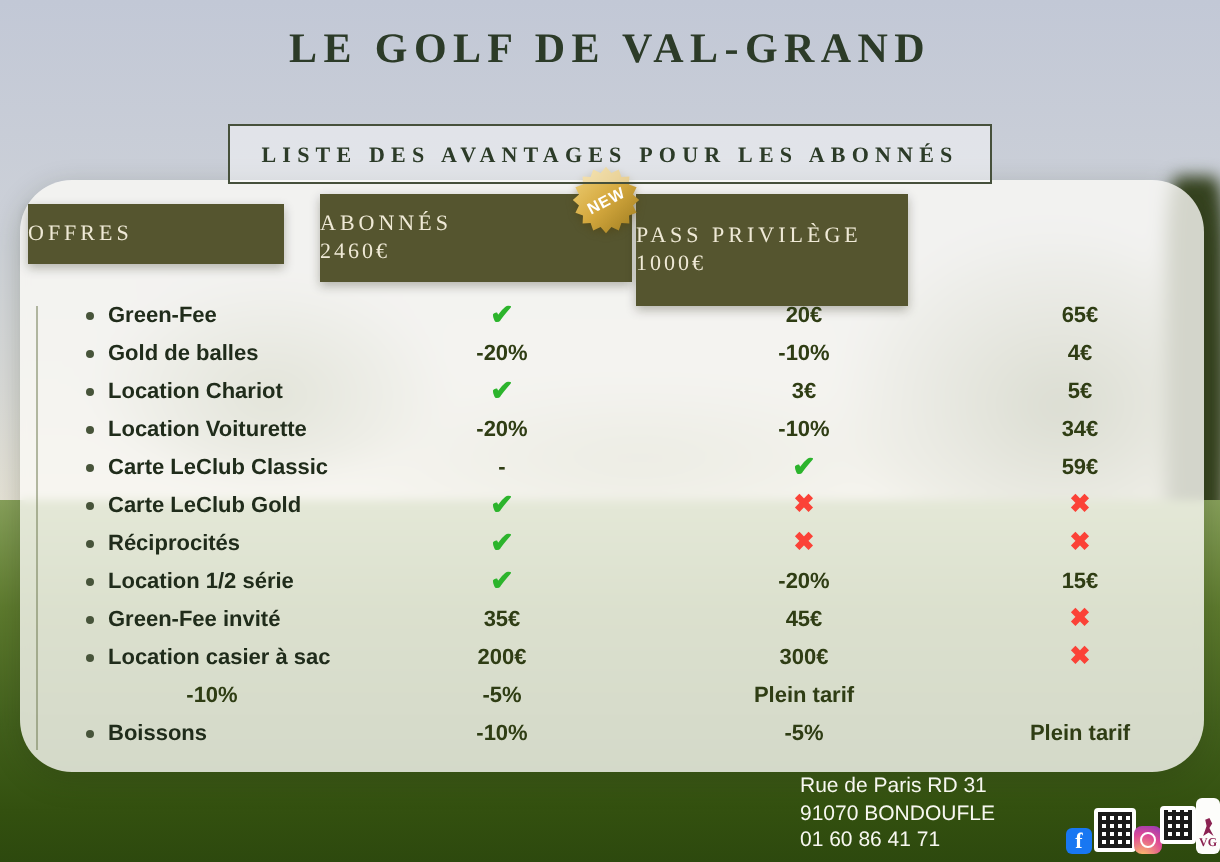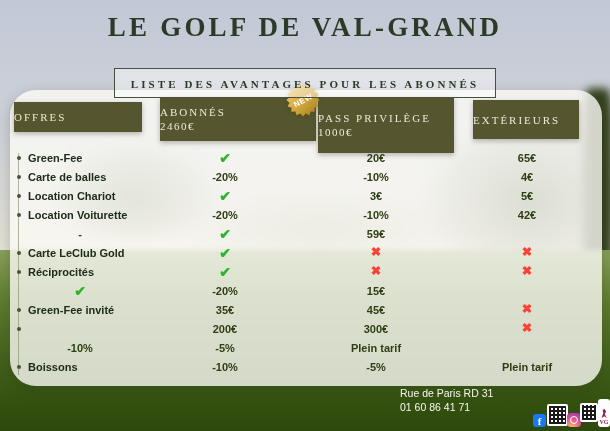--- a/index.html
+++ b/index.html
@@ -16,21 +16,21 @@
        background:radial-gradient(ellipse at 50% 50%,rgba(138,150,110,.6),rgba(138,150,110,0) 75%);}
   .tree-right{left:420px;top:115px;width:200px;height:160px;
        background:radial-gradient(ellipse at 55% 55%,rgba(76,92,48,.9),rgba(76,92,48,0) 74%);}
   .tree-edge{left:583px;top:88px;width:30px;height:200px;filter:blur(4px);border-radius:20%;
        background:#35421f;}
   .grass{position:absolute;left:0;right:0;top:250px;bottom:0;z-index:1;
        background:linear-gradient(180deg,#87a05b 0%,#5d7a2e 30%,#42601c 62%,#33500f 86%,#2d490e 100%);}
 
   
   .header-block{position:absolute;top:12px;left:0;right:0;text-align:center;z-index:3;}
-  .page-title{font-family:"Liberation Serif",serif;font-size:27px;font-weight:600;
+  .page-title{font-family:"Liberation Serif",serif;font-size:21px;font-weight:600;
        letter-spacing:3.2px;color:var(--title-green,#2c3b28);margin:0;}
   .subtitle-box{display:inline-block;margin-top:7px;padding:5px 16px;
        border:1.5px solid #46503b;background:rgba(255,255,255,.45);}
   .subtitle{font-family:"Liberation Serif",serif;font-size:11px;font-weight:700;
        letter-spacing:3.1px;color:var(--title-green,#2c3b28);}
 
   
   .panel{position:absolute;left:10px;top:90px;width:592px;height:296px;z-index:2;
        background:rgba(251,250,246,.8);backdrop-filter:blur(2.5px);
        border-radius:26px;box-shadow:0 4px 14px rgba(40,50,20,.25);}
@@ -49,21 +49,21 @@
 
   
   .badge{position:absolute;left:276px;top:-7px;width:34px;height:34px;z-index:4;}
   .badge svg{position:absolute;inset:0;filter:drop-shadow(0 1px 2px rgba(80,60,0,.4));}
   .badge .new-label{position:absolute;inset:0;display:flex;align-items:center;justify-content:center;
        transform:rotate(-28deg);color:#fff;font-size:8px;font-weight:700;letter-spacing:.5px;}
 
   
   .vline{position:absolute;left:8px;top:63px;width:1px;height:222px;background:rgba(110,120,80,.5);}
   .rows{position:absolute;left:0;right:0;top:58px;}
-  .row{display:grid;grid-template-columns:140px 150px 152px 1fr;height:19px;align-items:center;}
+  .row{display:grid;grid-template-columns:140px 150px 152px 1fr;height:19px;align-items:center;padding-left:26px;}
   .cell{font-size:11px;font-weight:700;}
   .label-cell{position:relative;padding-left:18px;color:#202c1b;white-space:nowrap;}
   .bullet{position:absolute;left:7px;top:50%;margin-top:-2px;width:4px;height:4px;border-radius:50%;
        background:#47543a;}
   .value-cell{text-align:center;color:#2f3d14;}
   .check{color:var(--check-green,#2cb42c);font-size:14px;line-height:1;}
   .cross{color:var(--cross-red,#fb4237);font-size:12.5px;font-weight:900;line-height:1;}
 
   
   .address{position:absolute;left:400px;top:387px;width:132px;text-align:left;z-index:3;
@@ -119,24 +119,20 @@
 
     </div>
     <div class="colbox" id="col-abonnes">
       <span class="lbl">ABONNÉS</span>
       <span class="price">2460€</span>
     </div>
     <div class="colbox" id="col-pass">
       <span class="lbl">PASS PRIVILÈGE</span>
       <span class="price">1000€</span>
     </div>
-    <div class="colbox" id="col-ext">
-      <span class="lbl">EXTÉRIEURS</span>
-
-    </div>
 
     <div class="badge">
       <svg viewBox="0 0 34 34" width="34" height="34">
         <defs>
           <linearGradient id="gold" x1="0" y1="0" x2="1" y2="1">
             <stop offset="0" stop-color="#f0d27a"></stop>
             <stop offset="0.5" stop-color="#d5a93f"></stop>
             <stop offset="1" stop-color="#9c7a1e"></stop>
           </linearGradient>
         </defs>
@@ -148,87 +144,90 @@
     <div class="vline"></div>
 
     <div class="rows">
         <div class="row">
           <div class="cell label-cell"><span class="bullet"></span><span>Green-Fee</span></div>
           <div class="cell value-cell"><span class="check">✔</span></div>
           <div class="cell value-cell">20€</div>
           <div class="cell value-cell">65€</div>
         </div>
         <div class="row">
-          <div class="cell label-cell"><span class="bullet"></span><span>Carte de balles</span></div>
+          <div class="cell label-cell"><span class="bullet"></span><span>Gold de balles</span></div>
           <div class="cell value-cell">-20%</div>
           <div class="cell value-cell">-10%</div>
           <div class="cell value-cell">4€</div>
         </div>
         <div class="row">
           <div class="cell label-cell"><span class="bullet"></span><span>Location Chariot</span></div>
           <div class="cell value-cell"><span class="check">✔</span></div>
           <div class="cell value-cell">3€</div>
           <div class="cell value-cell">5€</div>
         </div>
         <div class="row">
           <div class="cell label-cell"><span class="bullet"></span><span>Location Voiturette</span></div>
           <div class="cell value-cell">-20%</div>
           <div class="cell value-cell">-10%</div>
-          <div class="cell value-cell">42€</div>
-        </div>
-        <div class="row">
+          <div class="cell value-cell">34€</div>
+        </div>
+        <div class="row">
+          <div class="cell label-cell"><span class="bullet"></span><span>Carte LeClub Classic</span></div>
           <div class="cell value-cell">-</div>
           <div class="cell value-cell"><span class="check">✔</span></div>
           <div class="cell value-cell">59€</div>
         </div>
         <div class="row">
           <div class="cell label-cell"><span class="bullet"></span><span>Carte LeClub Gold</span></div>
           <div class="cell value-cell"><span class="check">✔</span></div>
           <div class="cell value-cell"><span class="cross">✖</span></div>
           <div class="cell value-cell"><span class="cross">✖</span></div>
         </div>
         <div class="row">
           <div class="cell label-cell"><span class="bullet"></span><span>Réciprocités</span></div>
           <div class="cell value-cell"><span class="check">✔</span></div>
           <div class="cell value-cell"><span class="cross">✖</span></div>
           <div class="cell value-cell"><span class="cross">✖</span></div>
         </div>
         <div class="row">
+          <div class="cell label-cell"><span class="bullet"></span><span>Location 1/2 série</span></div>
           <div class="cell value-cell"><span class="check">✔</span></div>
           <div class="cell value-cell">-20%</div>
           <div class="cell value-cell">15€</div>
         </div>
         <div class="row">
           <div class="cell label-cell"><span class="bullet"></span><span>Green-Fee invité</span></div>
           <div class="cell value-cell">35€</div>
           <div class="cell value-cell">45€</div>
           <div class="cell value-cell"><span class="cross">✖</span></div>
         </div>
         <div class="row">
-          <div class="cell label-cell"><span class="bullet"></span></div>
+          <div class="cell label-cell"><span class="bullet"></span><span>Location casier à sac</span></div>
           <div class="cell value-cell">200€</div>
           <div class="cell value-cell">300€</div>
           <div class="cell value-cell"><span class="cross">✖</span></div>
         </div>
         <div class="row">
           <div class="cell value-cell">-10%</div>
           <div class="cell value-cell">-5%</div>
           <div class="cell value-cell">Plein tarif</div>
         </div>
         <div class="row">
           <div class="cell label-cell"><span class="bullet"></span><span>Boissons</span></div>
           <div class="cell value-cell">-10%</div>
           <div class="cell value-cell">-5%</div>
           <div class="cell value-cell">Plein tarif</div>
         </div>
       </div>
   </div>
 
   <div class="address">
     <div>Rue de Paris RD 31</div>
+    <div>91070 BONDOUFLE</div>
     <div>01 60 86 41 71</div>
   </div>
 
   <div class="social">
     <div class="fb">f</div>
     <div class="qr qr1">
         <span class="qr-inner"></span>
       </div>
     <div class="ig">
         <span class="ig-lens"></span>

